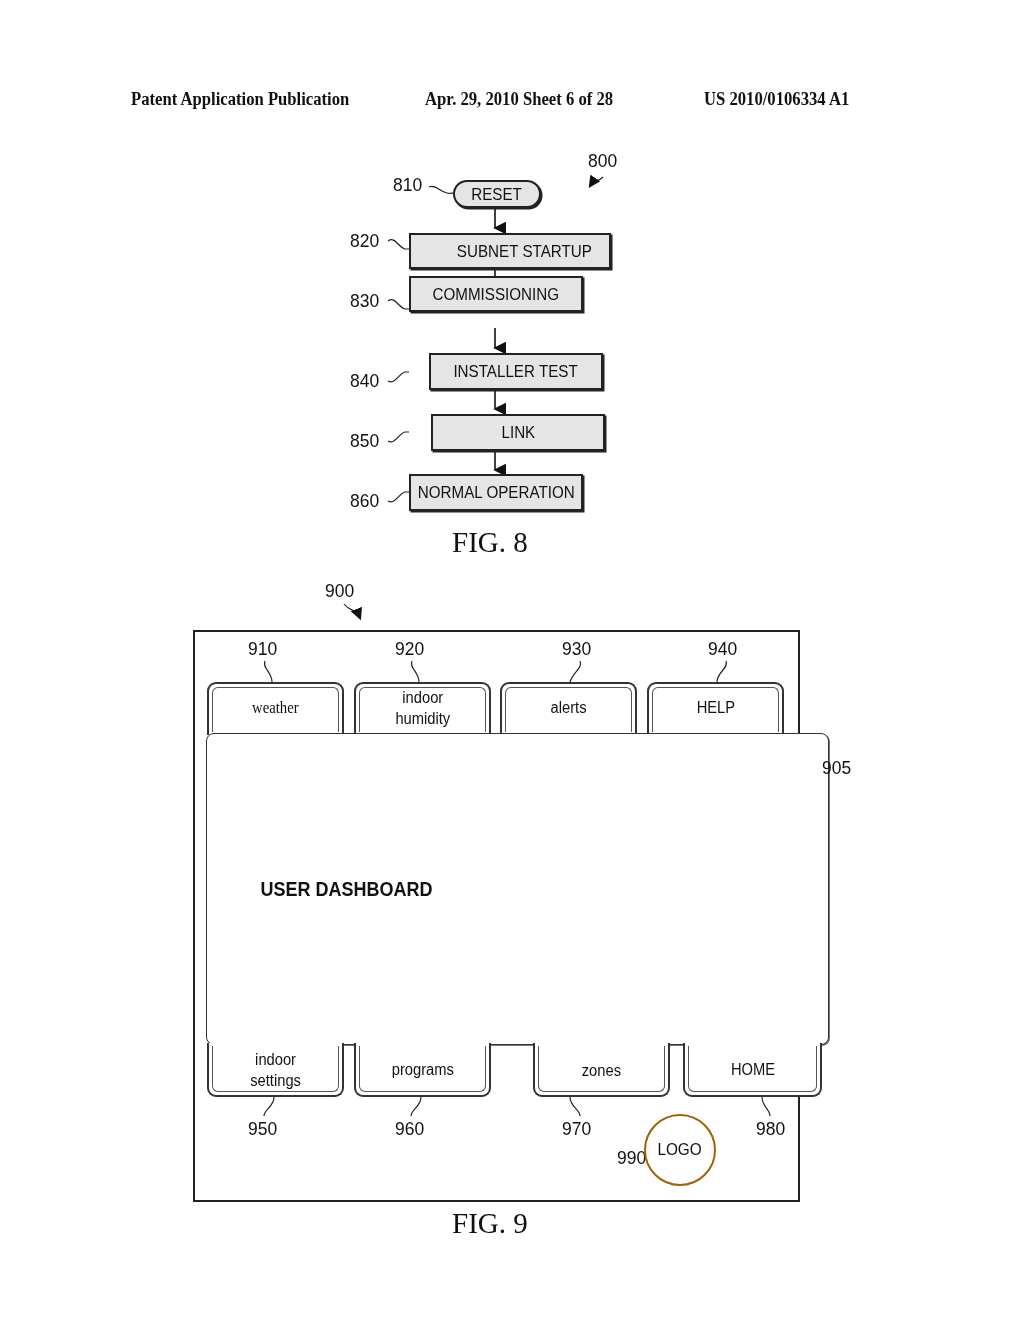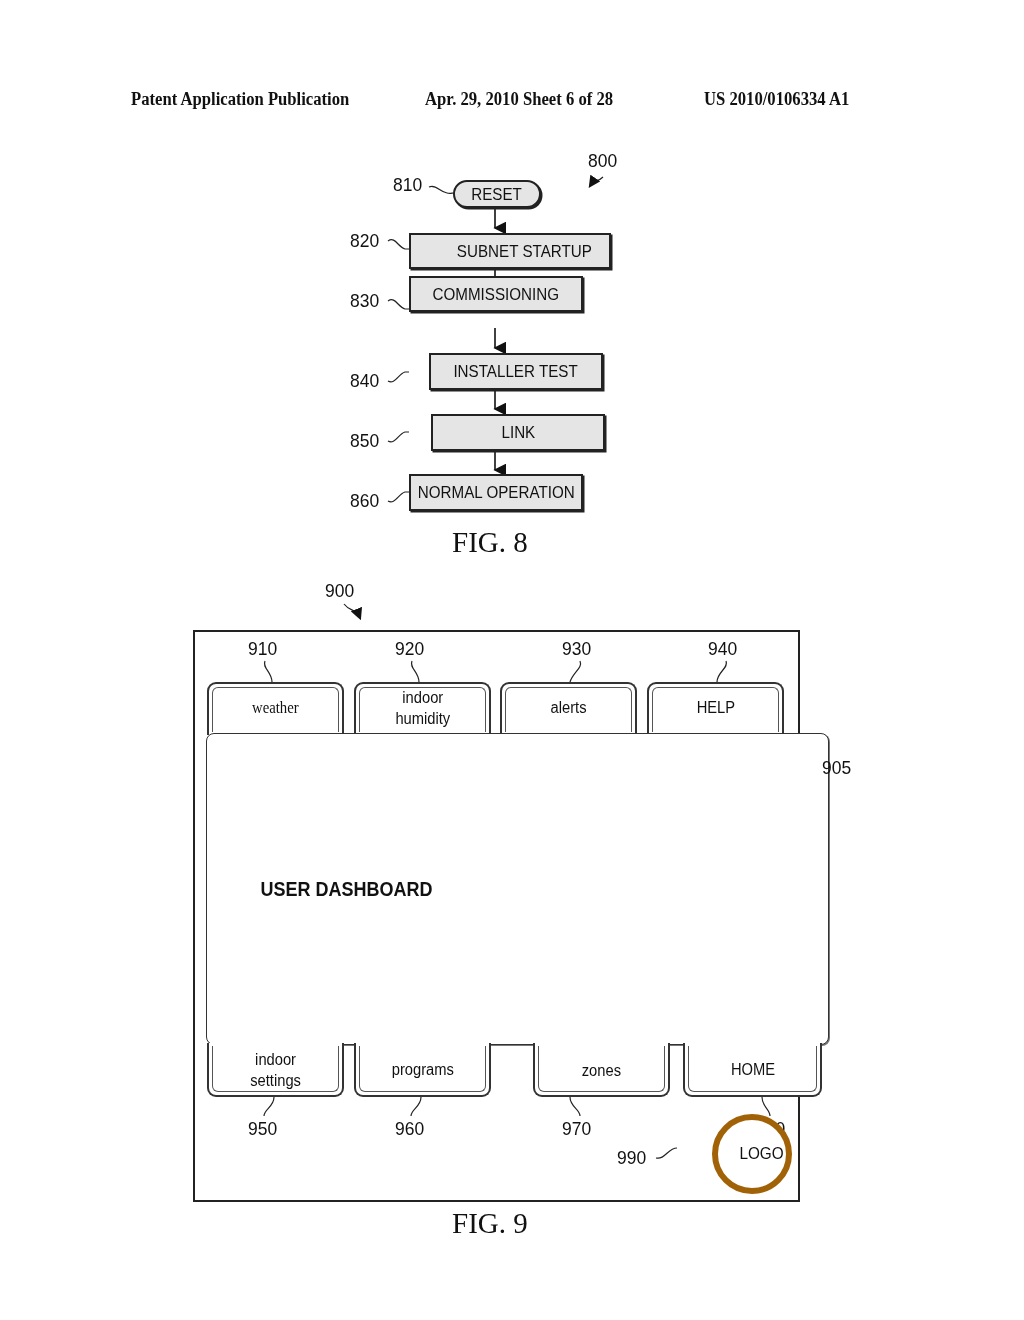--- a/index.html
+++ b/index.html
@@ -21,21 +21,21 @@
   .frame { left: 193px; top: 630px; width: 603px; height: 568px; border: 2px solid #222; }
   .tab { border: 2px solid #333; background: #fff; display:flex; align-items:center; justify-content:center; text-align:center; font-size: 16px; line-height: 21px; box-sizing: border-box; }
   .tab::after { content:""; position:absolute; inset:3px; border:1px solid #555; pointer-events:none; }
   .tab.top { border-radius: 9px 9px 0 0; border-bottom: none; }
   .tab.top::after { border-radius: 6px 6px 0 0; border-bottom:none; }
   .tab.bot { border-radius: 0 0 9px 9px; border-top: none; }
   .tab.bot::after { border-radius: 0 0 6px 6px; border-top:none; }
   .tab span { display:inline-block; transform: scaleX(0.92); }
   .screen { left: 206px; top: 733px; width: 577px; height: 310px; border: 1.5px solid #333; border-radius: 8px; background:#fff; box-shadow: 1px 1px 0 #777; display:flex; align-items:center; justify-content:flex-start;padding-left:44px; }
   .screen span { font-size: 20px; font-weight: bold; transform: scaleX(0.9); display:inline-block; }
-  .logo { left: 712px; top: 1114px; width: 68px; height: 68px; border: 6px solid #a16207; border-radius: 50%; display:flex; align-items:center; justify-content:flex-end; font-size: 17px; background:#fff; }
+  .logo { left: 644px; top: 1114px; width: 68px; height: 68px; border: 2px solid #a16207; border-radius: 50%; display:flex; align-items:center; justify-content:center; font-size: 17px; background:#fff; }
   .logo span { display:inline-block; transform: scaleX(0.9); }
   svg.lines { position:absolute; left:0; top:0; }
 </style>
 </head>
 <body>
 
 <div class="abs serif hdr" style="left:131px;">Patent Application Publication</div>
 <div class="abs serif hdr" style="left:425px;">Apr. 29, 2010  Sheet 6 of 28</div>
 <div class="abs serif hdr" style="left:704px;">US 2010/0106334 A1</div>
 

